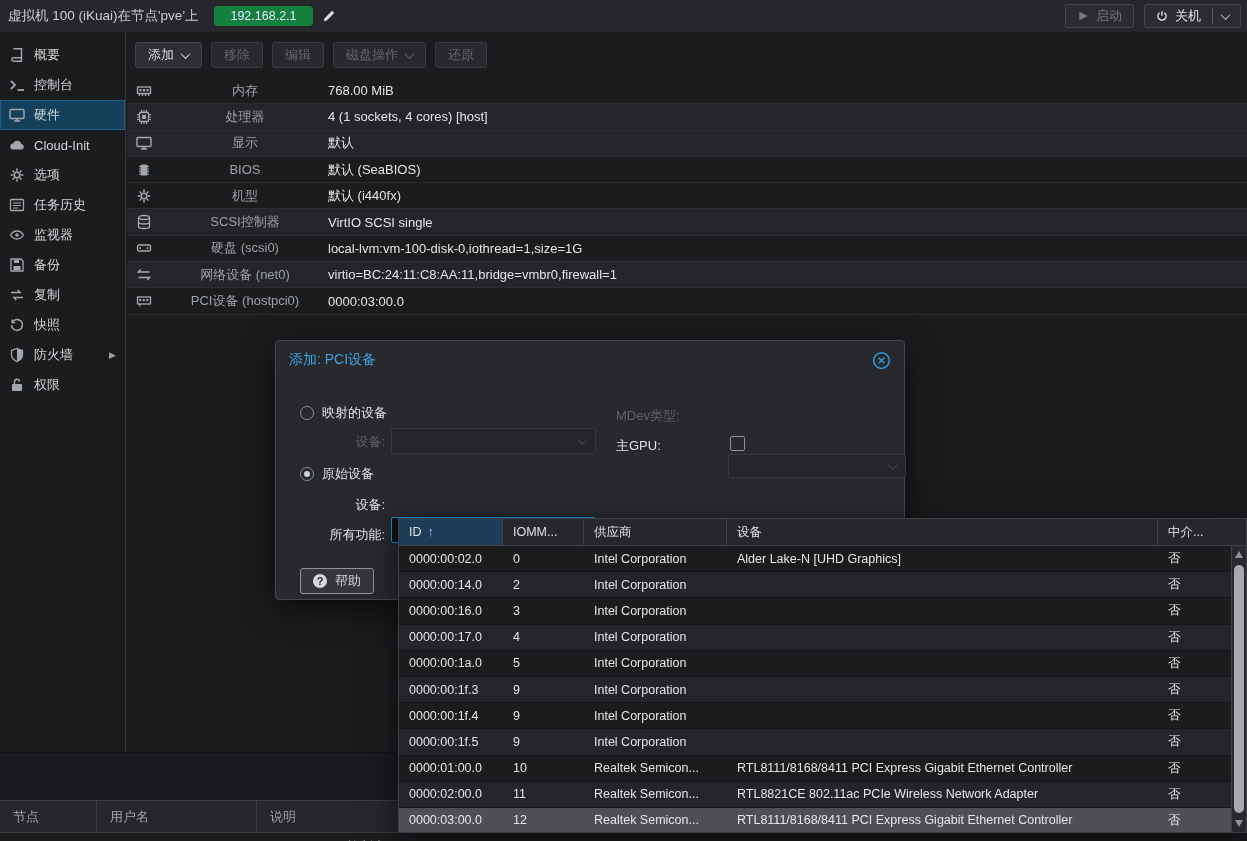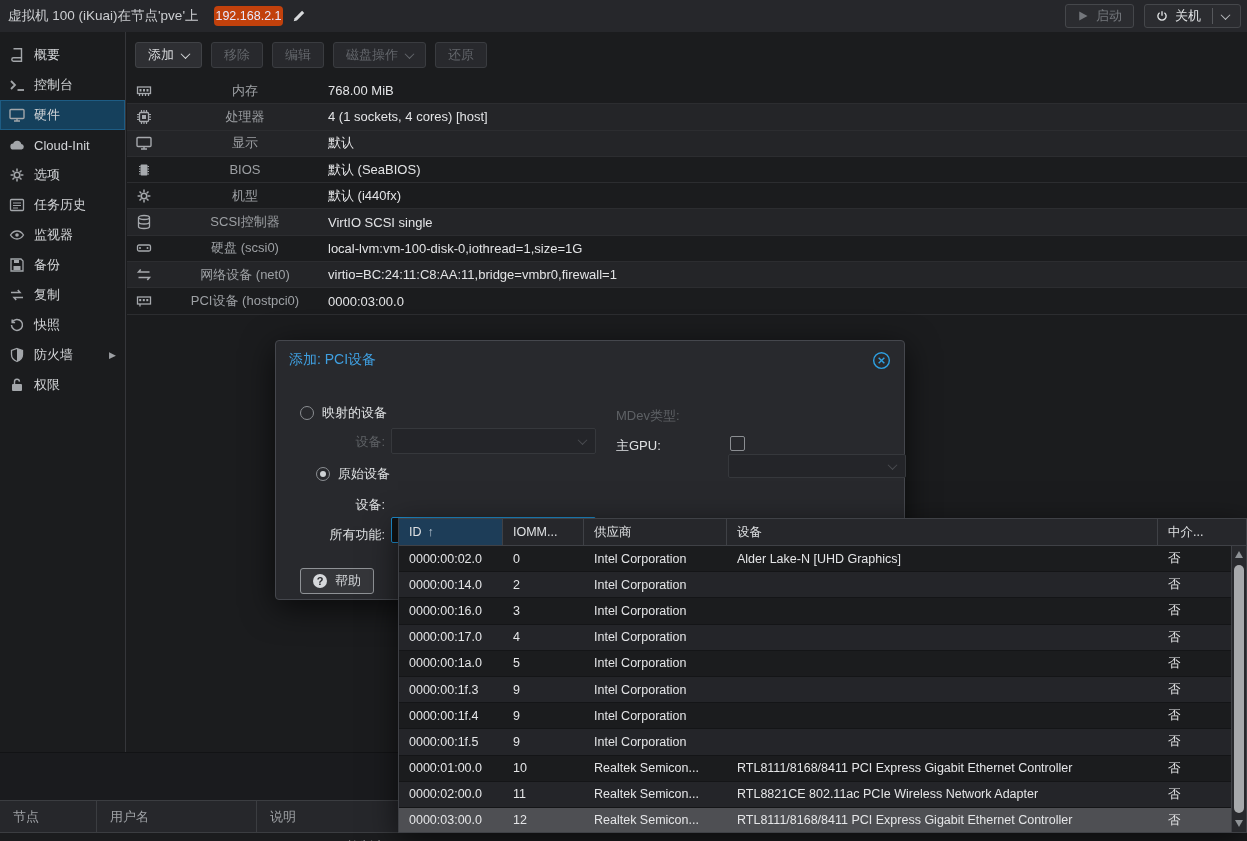--- a/index.html
+++ b/index.html
@@ -14,22 +14,22 @@
   .svgicon { display:inline-flex; }
   .svgicon svg { width:16px; height:16px; display:block; }
   .chev { display:inline-block; width:7px; height:7px;
     border-right:1.6px solid currentColor; border-bottom:1.6px solid currentColor;
     transform:rotate(45deg) translate(-1px,-1px); }
 
   
   .topbar { position:absolute; top:0; left:0; width:100%; height:32px;
     background:#26272b; display:flex; align-items:center; padding:0 6px 0 8px; z-index:30; }
   .tb-title { color:#ccced1; font-size:13.5px; white-space:nowrap; }
-  .ip-badge { margin-left:16px; background:#c2410c; color:#e7eaff;
-    padding:3px 1px; border-radius:4px; font-size:12.5px; }
+  .ip-badge { margin-left:16px; background:#15803d; color:#e7eaff;
+    padding:3px 16px; border-radius:4px; font-size:12.5px; }
   .pencil-icon { margin-left:9px; color:#d8dadc; }
   .pencil-icon svg { width:14px; height:14px; }
   .tb-right { margin-left:auto; display:flex; gap:10px; align-items:center; }
   .tb-btn { height:24px; border:1px solid #45474b; border-radius:3px; background:#2b2c30;
     display:flex; align-items:center; gap:7px; padding:0 11px; font-size:13px; white-space:nowrap; }
   .tb-btn.disabled { color:#74777c; }
   .tb-btn .svgicon svg { width:12px; height:12px; }
   .shutdown { color:#e0e2e4; }
   .split-sep { width:1px; height:16px; background:#56585c; margin-left:4px; }
   .shutdown .chev { color:#b9bbbe; margin-left:2px; }
@@ -415,21 +415,21 @@
   <div class="modal-body">
 
     <div class="m-abs radio-row" style="left:12px; top:25px;">
       <span class="radio"></span>
       <span>映射的设备</span>
     </div>
     <div class="m-abs f-label dim" style="left:0; top:54px; width:97px;">设备:</div>
     <div class="m-abs combo" style="left:103px; top:49px; width:205px;">
       <span class="chev"></span>
     </div>
-    <div class="m-abs radio-row" style="left:28px; top:86px;">
+    <div class="m-abs radio-row" style="left:12px; top:86px;">
       <span class="radio checked"></span>
       <span>原始设备</span>
     </div>
     <div class="m-abs f-label" style="left:0; top:117px; width:97px;">设备:</div>
     <div class="m-abs combo focused" style="left:103px; top:112px; width:205px;">
       <span class="chev"></span>
     </div>
     <div class="m-abs f-label" style="left:0; top:147px; width:97px;">所有功能:</div>
 
     <div class="m-abs f-label dim" style="left:328px; top:28px; text-align:left;">MDev类型:</div>

